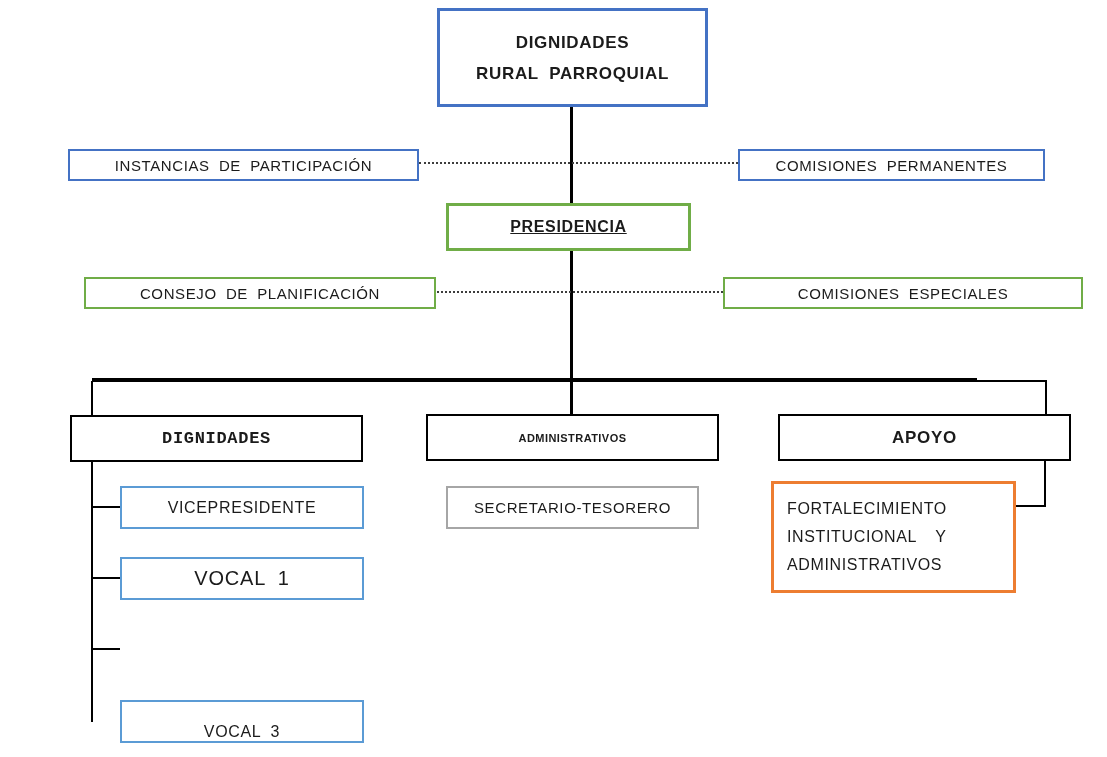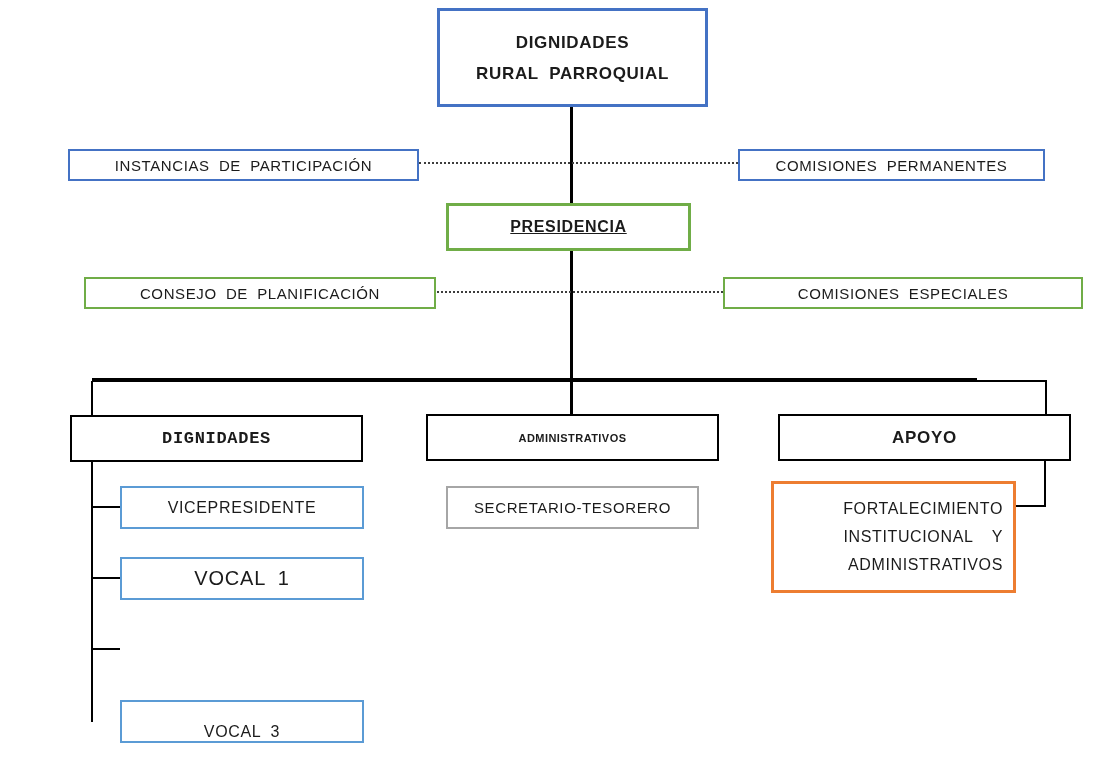--- a/index.html
+++ b/index.html
@@ -31,21 +31,21 @@
     background: #000000;
     z-index: 1;
   }
   .dotted {
     position: absolute;
     border-top: 2px dotted #3d3d3d;
     background: transparent;
     z-index: 1;
   }
   .fort-box {
-    align-items: flex-end;
+    align-items: flex-start;
     text-align: left;
     padding: 8px 10px 8px 13px;
     line-height: 28px;
   }
   .fort-line2 { word-spacing: 14px; }
   .title-lines { line-height: 31px; }
 </style>
 </head>
 <body>
 

